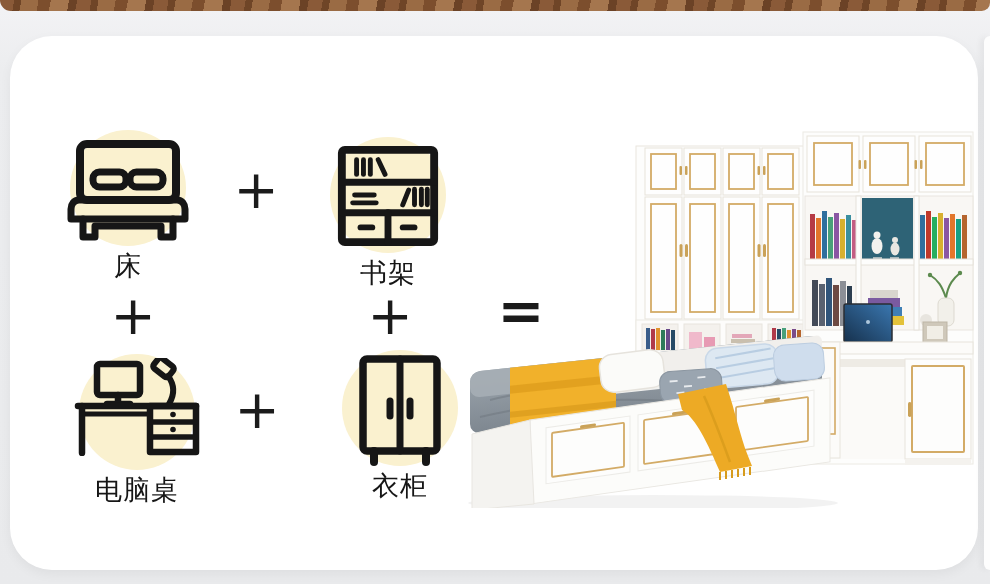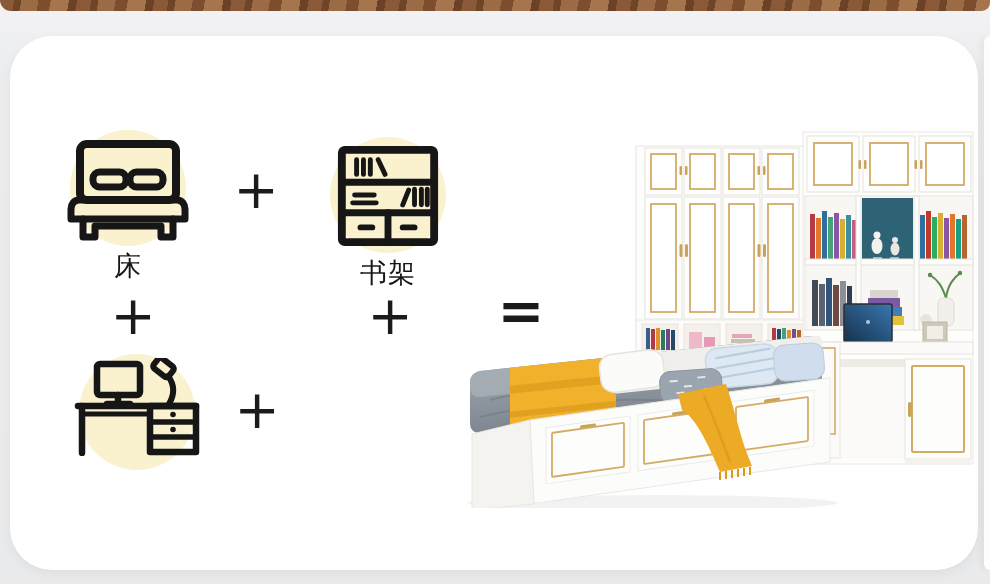--- a/index.html
+++ b/index.html
@@ -109,24 +109,39 @@
         <path d="M4,48 H122" stroke-width="6.5"></path>
         <path d="M8,56 H76" stroke-width="5"></path>
         <path d="M8,48 V95" stroke-width="6.5"></path>
         <rect x="76" y="48" width="46" height="46" stroke-width="6.5"></rect>
         <path d="M76,64 H122" stroke-width="5.5"></path>
         <path d="M76,79 H122" stroke-width="5.5"></path>
         <circle cx="99" cy="56.5" r="2.8" fill="#161616" stroke="none"></circle>
         <circle cx="99" cy="71.5" r="2.8" fill="#161616" stroke="none"></circle>
       </svg>
     </div>
+    <div class="item-label">电脑桌</div>
   </div>
 
   <div class="op" style="left:257px; top:410px;">+</div>
 
+  <div class="item" style="left:330px; top:350px;">
+    <div class="halo-wrap">
+      <div class="halo"></div>
+      <svg class="icon-svg" style="top:2px;" width="88" height="116" viewBox="0 0 88 116" fill="none" stroke="#161616" stroke-linecap="round" stroke-linejoin="round">
+        <rect x="7" y="7" width="74" height="92" rx="4" stroke-width="7.5"></rect>
+        <path d="M44,7 V99" stroke-width="7"></path>
+        <path d="M34,49 V64" stroke-width="7"></path>
+        <path d="M54,49 V64" stroke-width="7"></path>
+        <path d="M18,99 V110" stroke-width="8"></path>
+        <path d="M70,99 V110" stroke-width="8"></path>
+      </svg>
+    </div>
+    <div class="item-label">衣柜</div>
+  </div>
 
   <div class="op op-equals" style="left:521px; top:311px;">=</div>
 
   <svg class="photo" viewBox="0 0 510 390">
     <defs>
       <linearGradient id="gMat" x1="0" y1="0" x2="0" y2="1">
         <stop offset="0" stop-color="#9ba4ac"></stop>
           <stop offset="1" stop-color="#7e8790"></stop>
       </linearGradient>
       <linearGradient id="gScreen" x1="0" y1="1" x2="1" y2="0">

